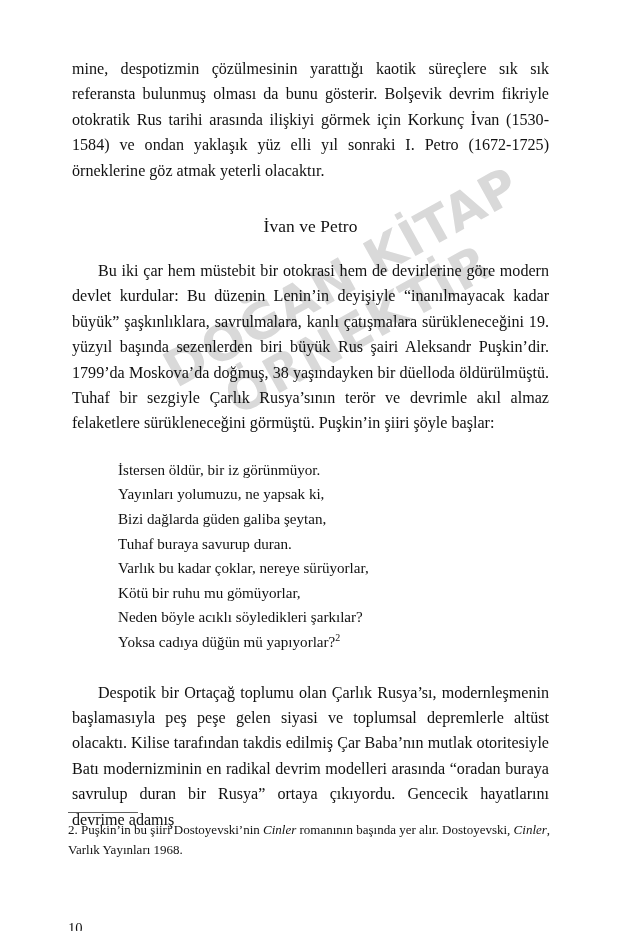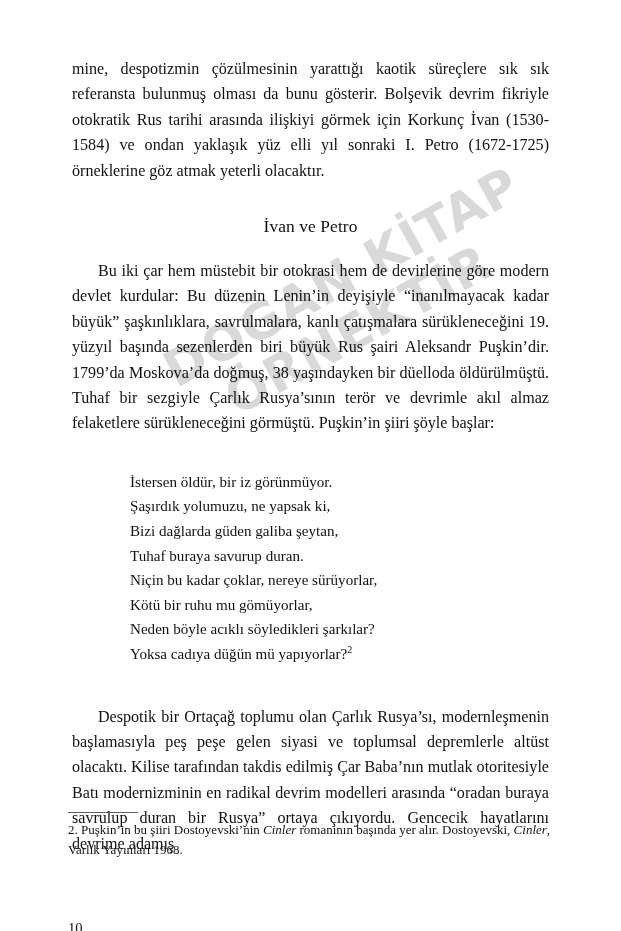--- a/index.html
+++ b/index.html
@@ -55,21 +55,21 @@
     letter-spacing: 0.1px;
   }
 
   .gap-after-par1 { height: 27px; }
   .gap-after-heading { height: 15px; }
   .gap-before-poem { height: 18px; }
   .gap-after-poem { height: 21px; }
 
   
   .poem {
-    margin: 12px;
+    margin: 0;
     padding: 0 0 0 50px;
     list-style: none;
   }
 
   .poem li {
     font-size: 15.1px;
     line-height: 24.6px;
     text-align: left;
     white-space: nowrap;
   }
@@ -176,24 +176,24 @@
     <h2 class="section-heading">İvan ve Petro</h2>
 
     <div class="gap-after-heading"></div>
 
     <p class="body-par">Bu iki çar hem müstebit bir otokrasi hem de devirlerine göre modern devlet kurdular: Bu düzenin Lenin’in deyişiyle “inanılmayacak kadar büyük” şaşkınlıklara, savrulmalara, kanlı çatışmalara sürükleneceğini 19. yüzyıl başında sezenlerden biri büyük Rus şairi Aleksandr Puşkin’dir. 1799’da Moskova’da doğmuş, 38 yaşındayken bir düelloda öldürülmüştü. Tuhaf bir sezgiyle Çarlık Rusya’sının terör ve devrimle akıl almaz felaketlere sürükleneceğini görmüştü. Puşkin’in şiiri şöyle başlar:</p>
 
     <div class="gap-before-poem"></div>
 
     <ul class="poem">
       <li>İstersen öldür, bir iz görünmüyor.</li>
-      <li>Şaşırdık yolumuzu, ne yapsak ki,</li>
+      <li>Yayınları yolumuzu, ne yapsak ki,</li>
       <li>Bizi dağlarda güden galiba şeytan,</li>
       <li>Tuhaf buraya savurup duran.</li>
-      <li>Niçin bu kadar çoklar, nereye sürüyorlar,</li>
+      <li>Varlık bu kadar çoklar, nereye sürüyorlar,</li>
       <li>Kötü bir ruhu mu gömüyorlar,</li>
       <li>Neden böyle acıklı söyledikleri şarkılar?</li>
       <li><span>Yoksa cadıya düğün mü yapıyorlar?</span><sup>2</sup></li>
     </ul>
 
     <div class="gap-after-poem"></div>
 
     <p class="body-par">Despotik bir Ortaçağ toplumu olan Çarlık Rusya’sı, modernleşmenin başlamasıyla peş peşe gelen siyasi ve toplumsal depremlerle altüst olacaktı. Kilise tarafından takdis edilmiş Çar Baba’nın mutlak otoritesiyle Batı modernizminin en radikal devrim modelleri arasında “oradan buraya savrulup duran bir Rusya” ortaya çıkıyordu. Gencecik hayatlarını devrime adamış</p>
 
   </div>

